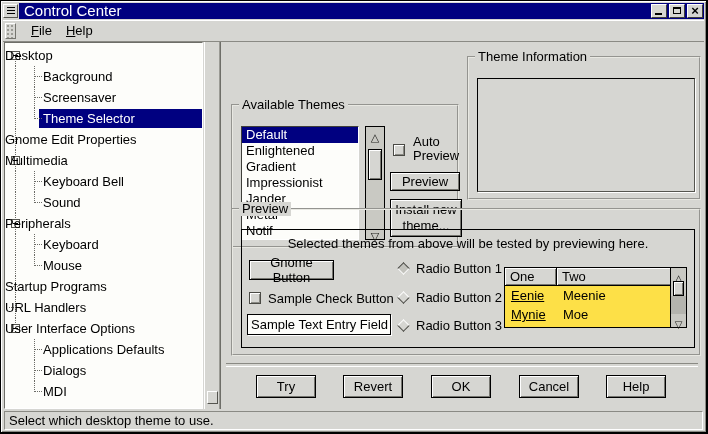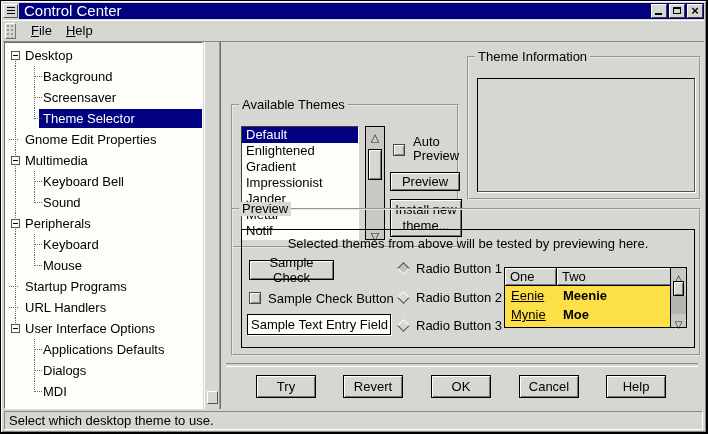--- a/index.html
+++ b/index.html
@@ -31,21 +31,21 @@
     background-image:radial-gradient(#9a9a94 35%, transparent 36%); background-size:4px 4px; }
   .menuitem { padding:0 7px; font-size:13px; line-height:19px; color:#000; }
   .menuitem .u { text-decoration:underline; }
   
   .main { position:absolute; left:2px; top:41px; right:2px; height:367px; }
   .treepanel { position:absolute; left:1px; top:0; width:199px; height:367px; background:#fdfdfa;
     border:1px solid; border-color:#6e6e68 #fff #fff #6e6e68; box-sizing:border-box; overflow:hidden; }
   .tree { position:absolute; left:0; top:2px; right:0; }
   .tree-row { position:relative; height:21px; font-size:13px; line-height:21px; color:#000; }
   .tree-row .label { position:relative; z-index:2; white-space:nowrap; }
-  .tree-row.lvl0 .label { padding-left:20px; }
+  .tree-row.lvl0 .label { }
   .tree-row.lvl1 .label { padding-left:38px; }
   .tree-row.selected .label { color:#fff; }
   .sel-band { position:absolute; left:34px; right:0; top:1px; bottom:1px; background:var(--selection); z-index:1; }
   .spine-root { position:absolute; left:10px; top:0; bottom:0; border-left:1px dotted #6b6b66; }
   .spine-root.half-top { bottom:10px; }
   .spine-root.half-bottom { top:10px; }
   .spine-child { position:absolute; left:29px; top:0; bottom:0; border-left:1px dotted #6b6b66; z-index:2;}
   .spine-child.half-top { bottom:10px; }
   .child-stub { position:absolute; left:30px; top:10px; width:7px; border-top:1px dotted #6b6b66; z-index:2;}
   .root-stub { position:absolute; left:4px; top:10px; width:9px; border-top:1px dotted #6b6b66; }
@@ -112,21 +112,21 @@
   .radio-row .rlabel { position:absolute; left:18px; top:0; font-size:13px; line-height:14px; white-space:nowrap; }
   
   .ptable { position:absolute; left:262px; top:37px; width:181px; height:61px; background:#fde047;
     border:1px solid #000; box-sizing:border-box; }
   .pt-head { display:flex; height:18px; }
   .pt-th { background:var(--bg); border-right:1px solid #000; border-bottom:1px solid #000;
     box-shadow: inset 1px 1px 0 #fff, inset -1px -1px 0 #75756f; box-sizing:border-box;
     font-size:13px; line-height:17px; padding-left:5px; }
   .pt-th.c1 { width:52px; } .pt-th.c2 { flex:1; border-right:none; }
   .pt-row { display:flex; height:19px; font-size:13px; line-height:19px; }
-  .pt-td.c1 { width:52px; padding-left:6px; box-sizing:border-box;text-decoration:underline; } .pt-td.c2 { flex:1; padding-left:6px; box-sizing:border-box;font-weight:bold;}
+  .pt-td.c1 { width:52px; padding-left:6px; box-sizing:border-box;text-decoration:underline; } .pt-td.c2 { flex:1; padding-left:6px; box-sizing:border-box;}
   .tsb { position:absolute; left:428px; top:37px; width:17px; height:61px; background:#c9c9c3;
     border:1px solid #000; box-sizing:border-box; }
   .tsb .sb-thumb { top:13px; height:15px; }
   .tsb-trough { position:absolute; left:0; right:0; top:28px; bottom:13px; background:#b4b4ae; }
   .tsb .sb-arrow.up::before, .tsb .sb-arrow.down::before { font-size:10px; }
   
   .hsep { position:absolute; left:5px; right:6px; top:321px; height:2px; border-top:1px solid #8a8a84; border-bottom:1px solid #fff; }
   .actionbtn { position:absolute; top:333px; width:60px; height:23px; }
   
   .statusbar { position:absolute; left:3px; right:3px; top:410px; height:19px; box-sizing:border-box;
@@ -301,21 +301,21 @@
 
         <div class="group g-info">
           <div class="legend">Theme Information</div>
           <div class="info-box"></div>
         </div>
 
         <div class="group g-preview">
           <div class="legend">Preview</div>
           <div class="pframe">
             <div class="pcaption">Selected themes from above will be tested by previewing here.</div>
-            <div class="gbtn btn-sample">Sample Check</div>
+            <div class="gbtn btn-sample">Gnome Button</div>
             <div class="checkbox pcheck"></div>
             <div class="pcheck-label">Sample Check Button</div>
             <input class="pentry" value="Sample Text Entry Field" style="">
             <div id="radios">
                 <div class="radio-row" style="top: 32px;">
                   <div class="radio on"></div>
                   <div class="rlabel">Radio Button 1</div>
                 </div>
                 <div class="radio-row" style="top: 61px;">
                   <div class="radio"></div>

